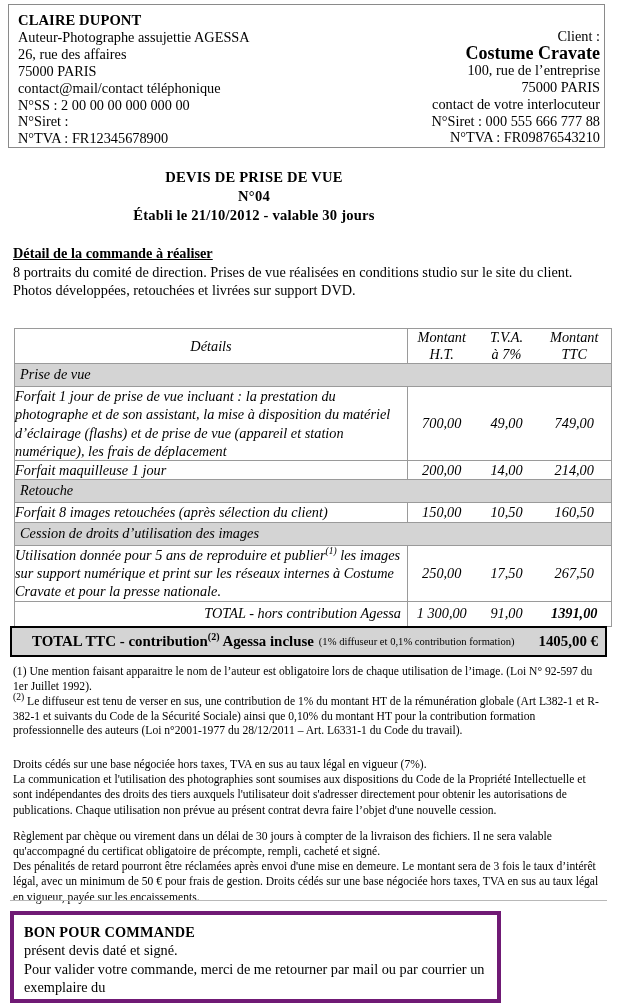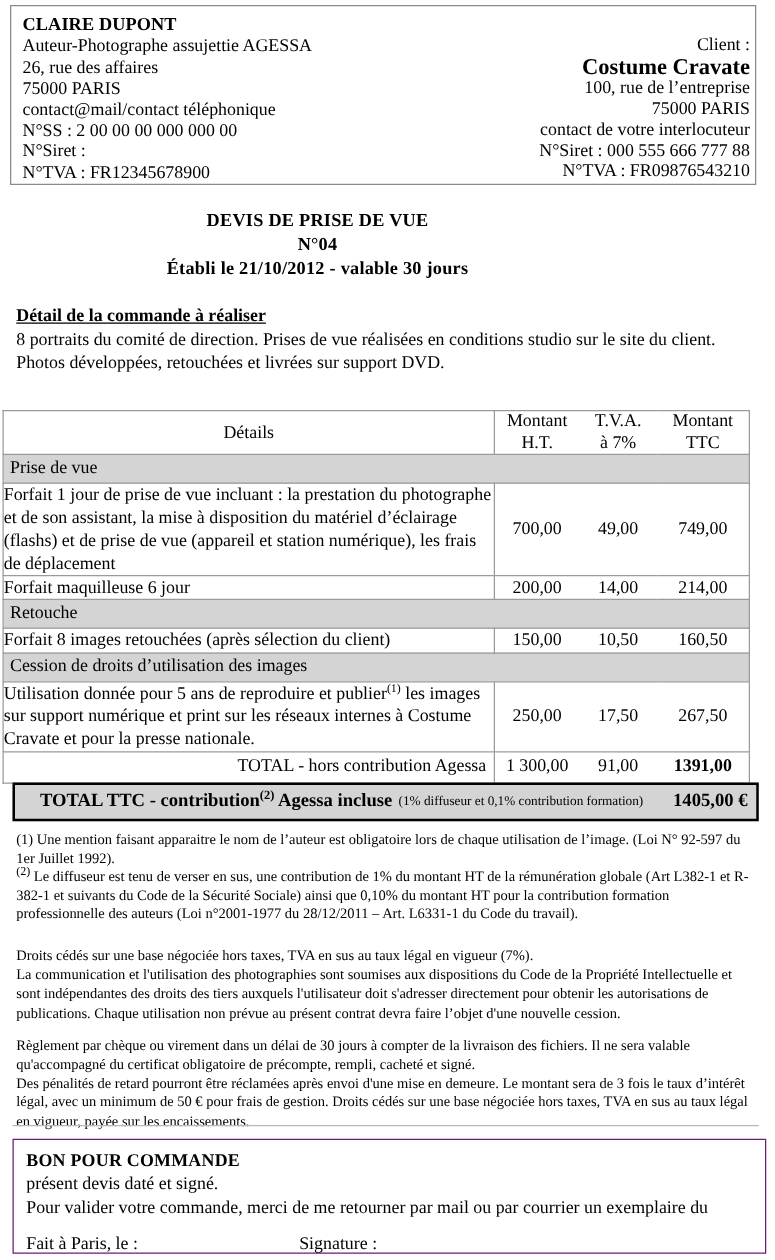--- a/index.html
+++ b/index.html
@@ -86,26 +86,27 @@
     font-weight: bold;
     text-decoration: underline;
     display: block;
     margin-bottom: 1px;
   }
   .order-detail .od-line { display: block; }
 
   
   .quote-table {
     position: absolute;
-    left: 2px;
+    left: 14px;
     top: 328px;
     width: 597px;
     border-collapse: collapse;
     table-layout: fixed;
     font-size: 14.3px;
+    font-style: italic;
   }
   .quote-table td, .quote-table th {
     border: 1px solid #9a9a9a;
     padding: 0;
     vertical-align: middle;
     font-weight: normal;
   }
   col.c-details { width: 393px; }
   col.c-ht      { width: 68px; }
   col.c-tva     { width: 62px; }
@@ -223,24 +224,24 @@
     width: 597px;
     height: 1px;
     background: #b8b8b8;
   }
 
   
   .order-box {
     position: absolute;
     left: 10px;
     top: 911px;
-    width: 603px;
+    width: 491px;
     height: 92px;
     box-sizing: border-box;
-    border: 1px solid #701a75;
+    border: 4px solid #701a75;
     padding: 8px 10px 12px 10px;
     font-size: 14.3px;
     line-height: 18.3px;
   }
   .order-box .ob-title {
     font-weight: bold;
     letter-spacing: 0.2px;
   }
   .order-box .ob-sign {
     margin-top: 11px;
@@ -316,21 +317,21 @@
       <tr class="section-row">
         <td colspan="4">Prise de vue</td>
       </tr>
       <tr>
         <td class="item-details">Forfait 1 jour de prise de vue incluant : la prestation du photographe et de son assistant, la mise à disposition du matériel d’éclairage (flashs) et de prise de vue (appareil et station numérique), les frais de déplacement</td>
         <td class="num-cell first">700,00</td>
         <td class="num-cell">49,00</td>
         <td class="num-cell last">749,00</td>
       </tr>
       <tr>
-        <td class="item-details">Forfait maquilleuse 6 jour</td>
+        <td class="item-details">Forfait maquilleuse 1 jour</td>
         <td class="num-cell first">200,00</td>
         <td class="num-cell">14,00</td>
         <td class="num-cell last">214,00</td>
       </tr>
 
       <tr class="section-row">
         <td colspan="4">Retouche</td>
       </tr>
       <tr>
         <td class="item-details">Forfait 8 images retouchées (après sélection du client)</td>

